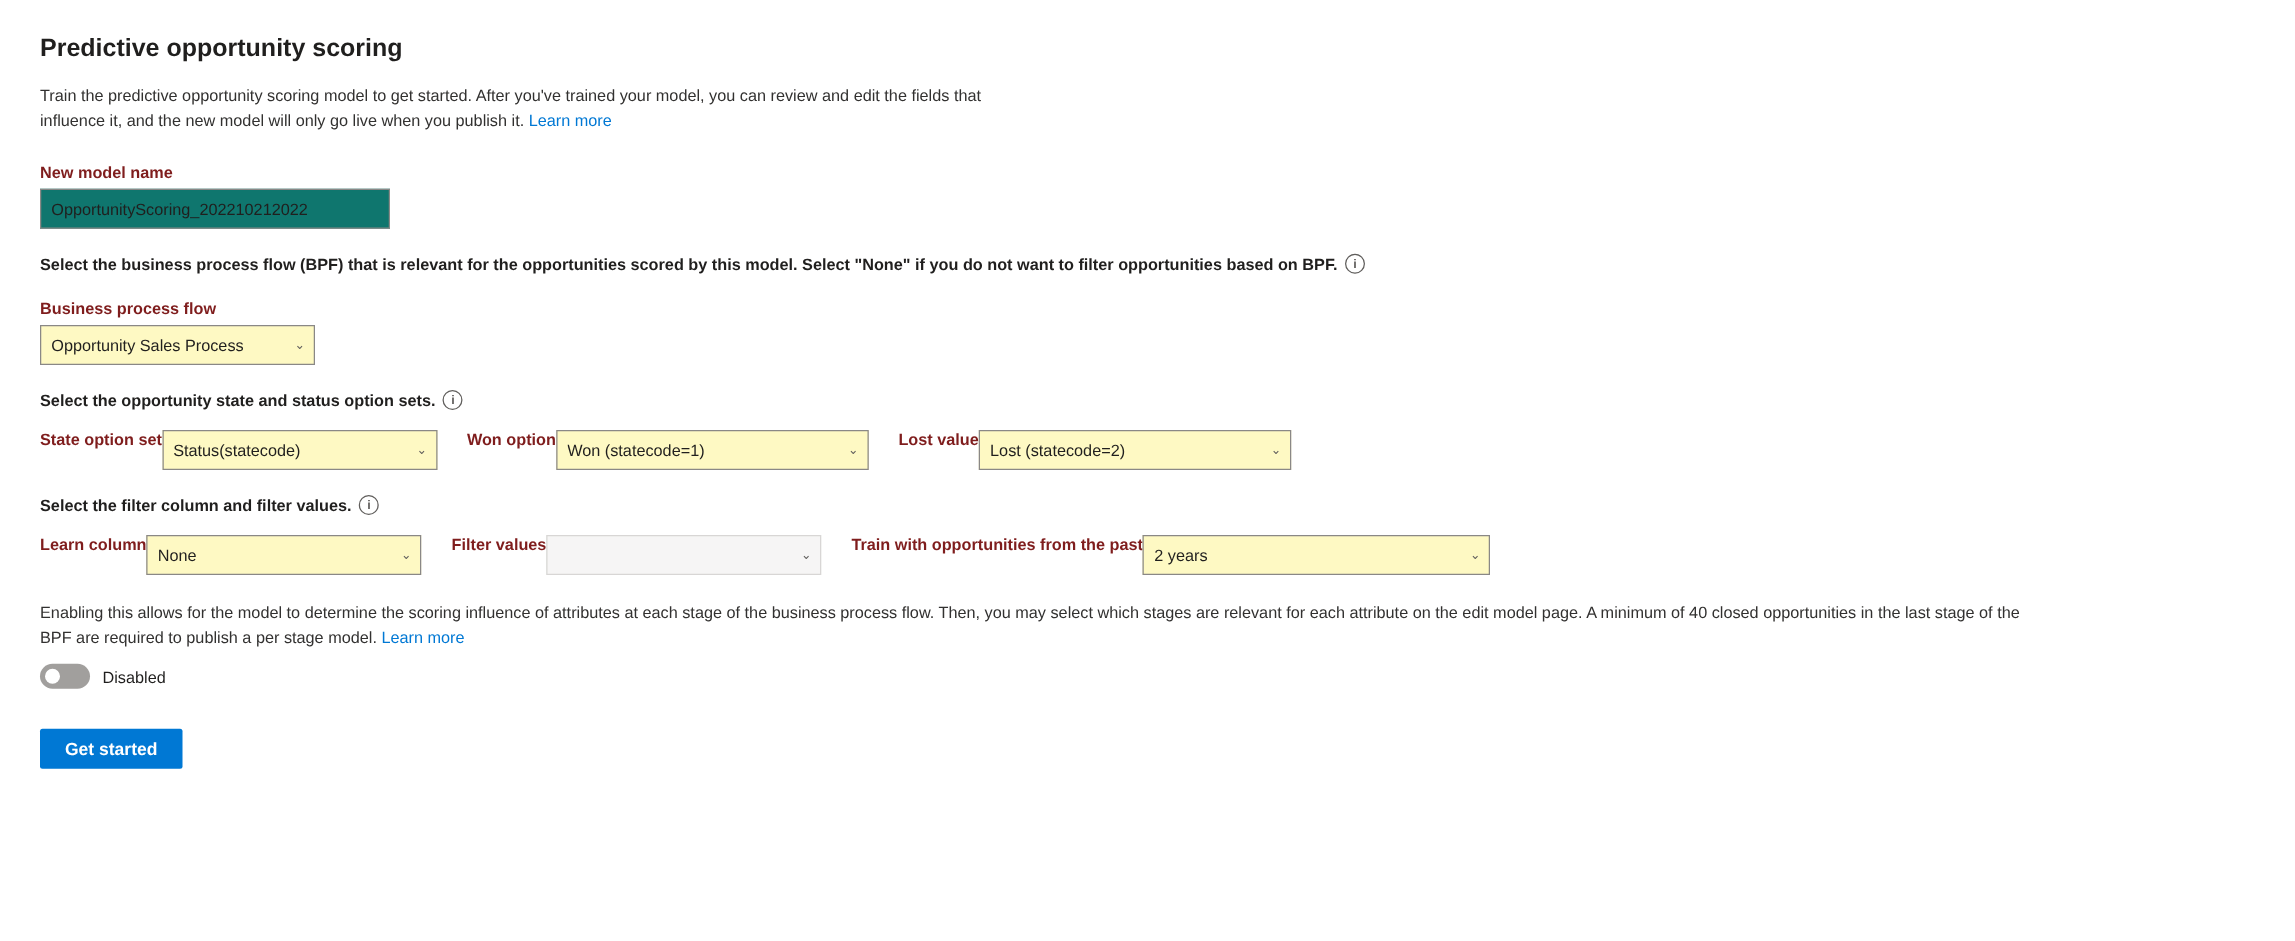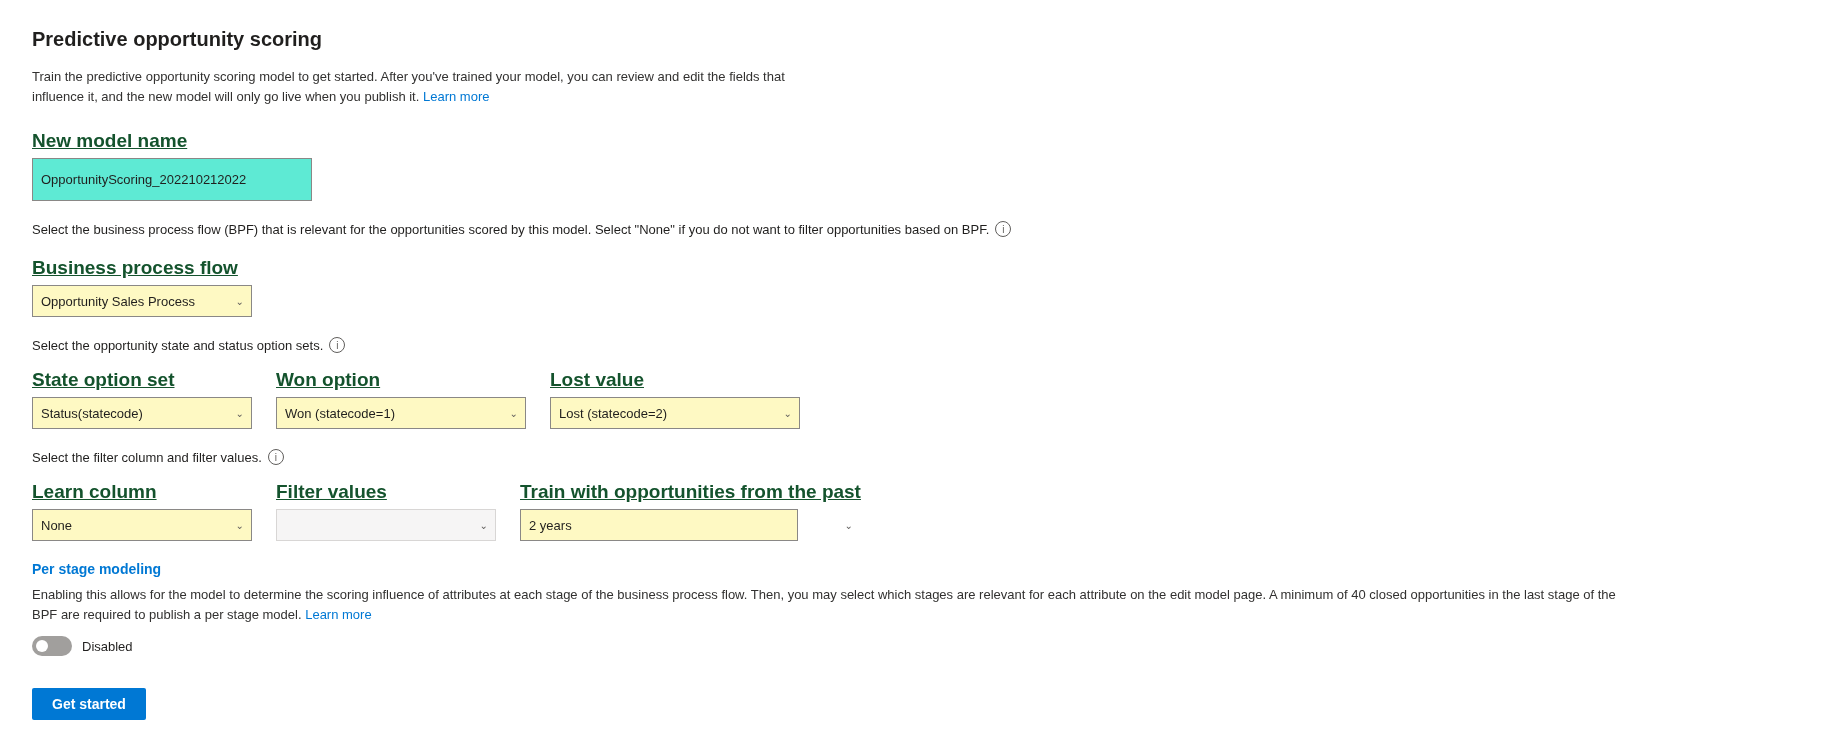--- a/index.html
+++ b/index.html
@@ -41,45 +41,45 @@
     .description-text a {
       color: #0078d4;
       text-decoration: none;
     }
 
     .field-group {
       margin-bottom: 20px;
     }
 
     .field-label {
-      font-size: 19px;
+      font-size: 13px;
       font-weight: 600;
-      color: #14532d;
+      color: #7f1d1d;
       margin-bottom: 6px;
       display: block;
-      text-decoration: underline;
     }
 
     .field-label-regular {
       font-size: 13px;
       color: #201f1e;
       margin-bottom: 16px;
       display: flex;
       align-items: flex-end;
       gap: 6px;
+      font-weight: bold;
     }
 
     .text-input {
-      height: 43px;
+      height: 32px;
       width: 280px;
       border: 1px solid #8a8886;
       padding: 0 8px;
       font-size: 13px;
       color: #201f1e;
-      background: #5eead4;
+      background: #0f766e;
       outline: none;
     }
 
     .select-wrapper {
       position: relative;
       display: inline-block;
     }
 
     .select-dropdown {
       height: 32px;
@@ -116,21 +116,21 @@
     }
 
     .row-fields {
       display: flex;
       gap: 24px;
       align-items: flex-start;
     }
 
     .field-col {
       display: flex;
-      flex-direction: column;
+      flex-direction: row;
       justify-content: center;
     }
 
     .state-select .select-dropdown {
       width: 220px;
     }
 
     .won-select .select-dropdown {
       width: 250px;
     }
@@ -361,21 +361,20 @@
           <span class="select-chevron">⌄</span>
         </div>
       </div>
     </div>
   </div>
 
   <div class="section-break"></div>
 
   
   <div class="field-group">
-    <div class="per-stage-title">Per stage modeling</div>
     <p class="per-stage-description">
       <span>Enabling this allows for the model to determine the scoring influence of attributes at each stage of the business process flow. Then, you may select which stages are relevant for each attribute on the edit model page. A minimum of 40 closed opportunities in the last stage of the BPF are required to publish a per stage model.</span>
       <a href="#">Learn more</a>
     </p>
     <div class="toggle-container">
       <div class="toggle-switch">
         <div class="toggle-track">
           <div class="toggle-thumb"></div>
         </div>
       </div>

